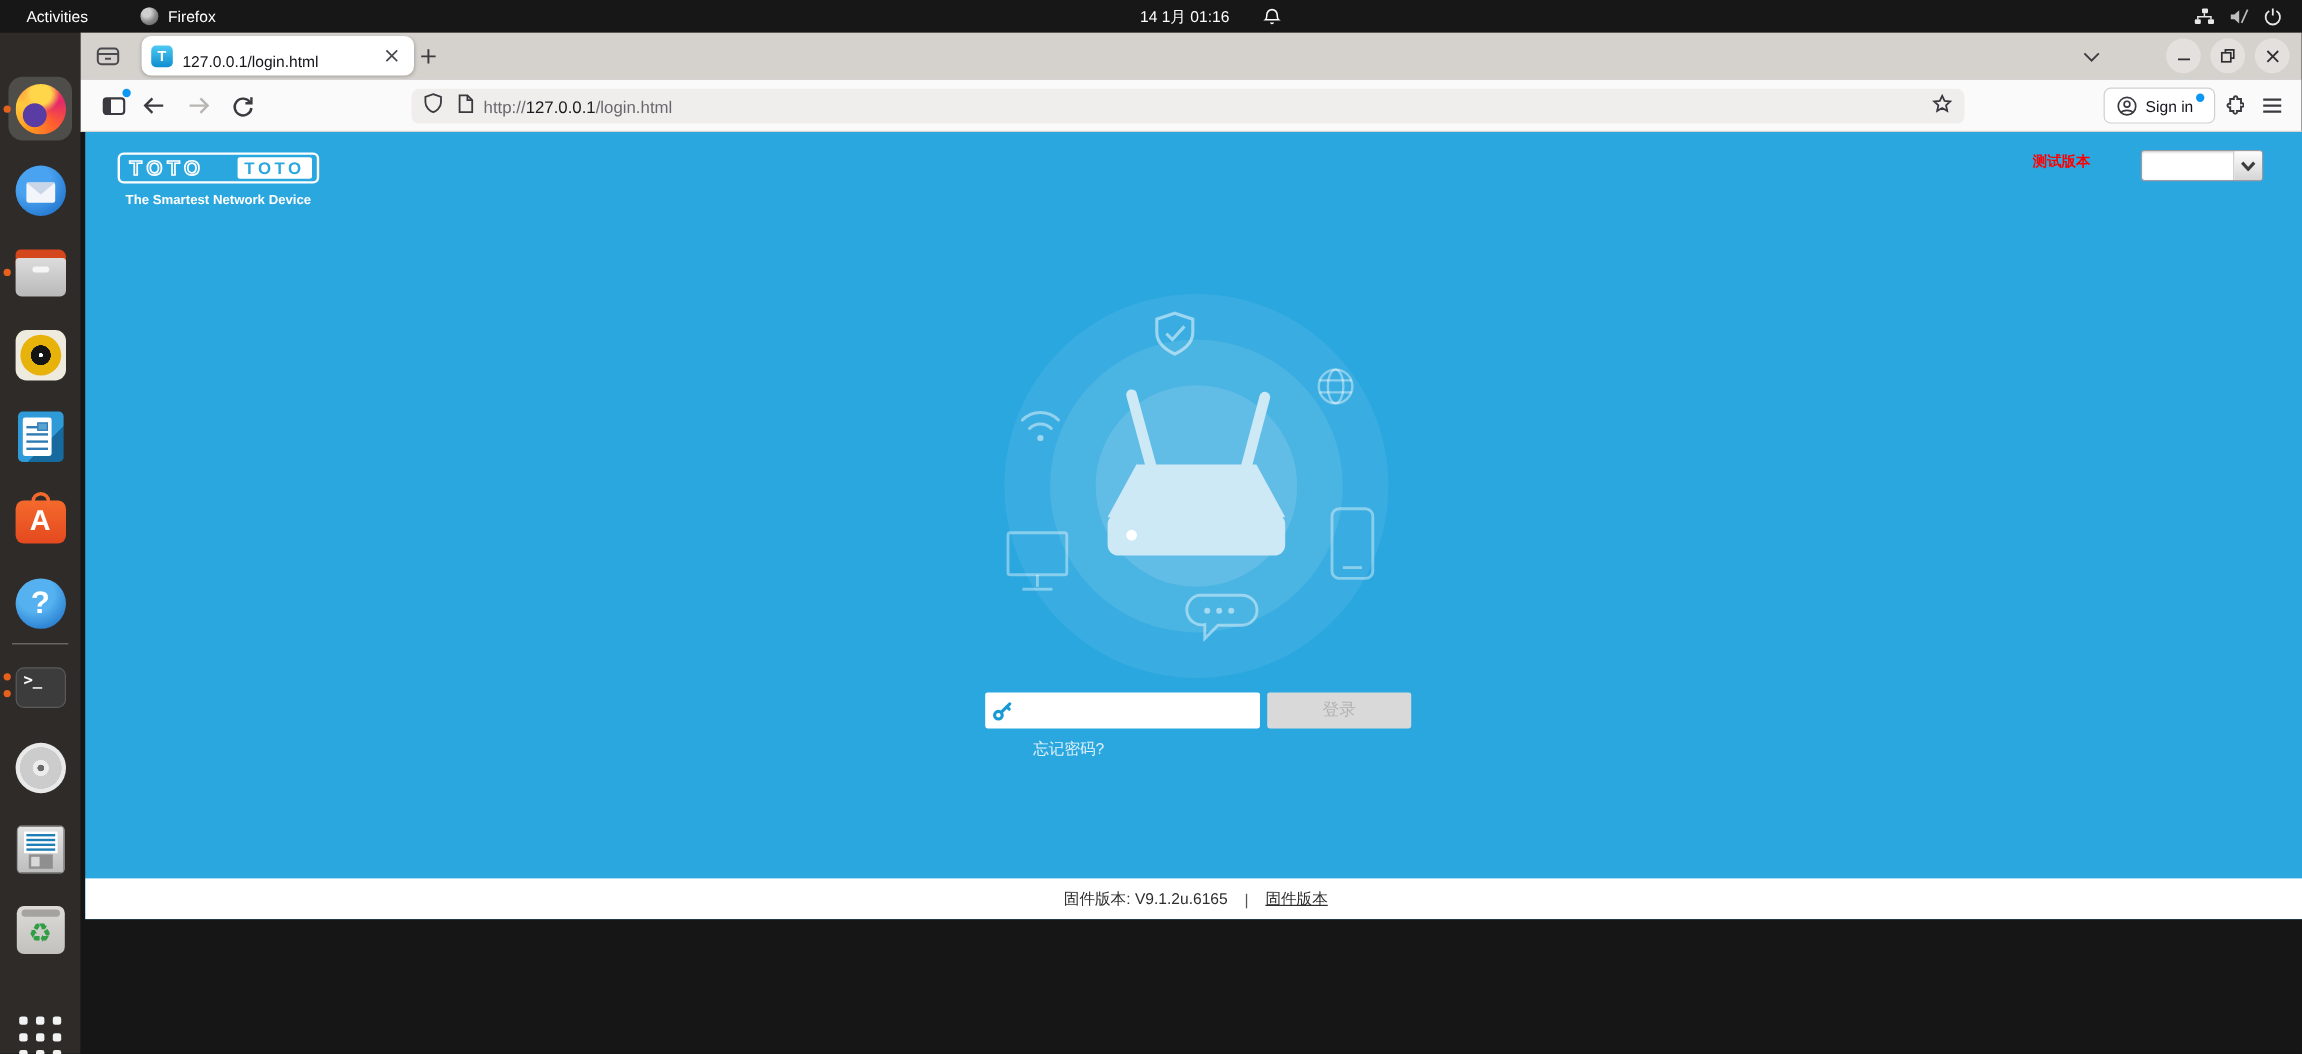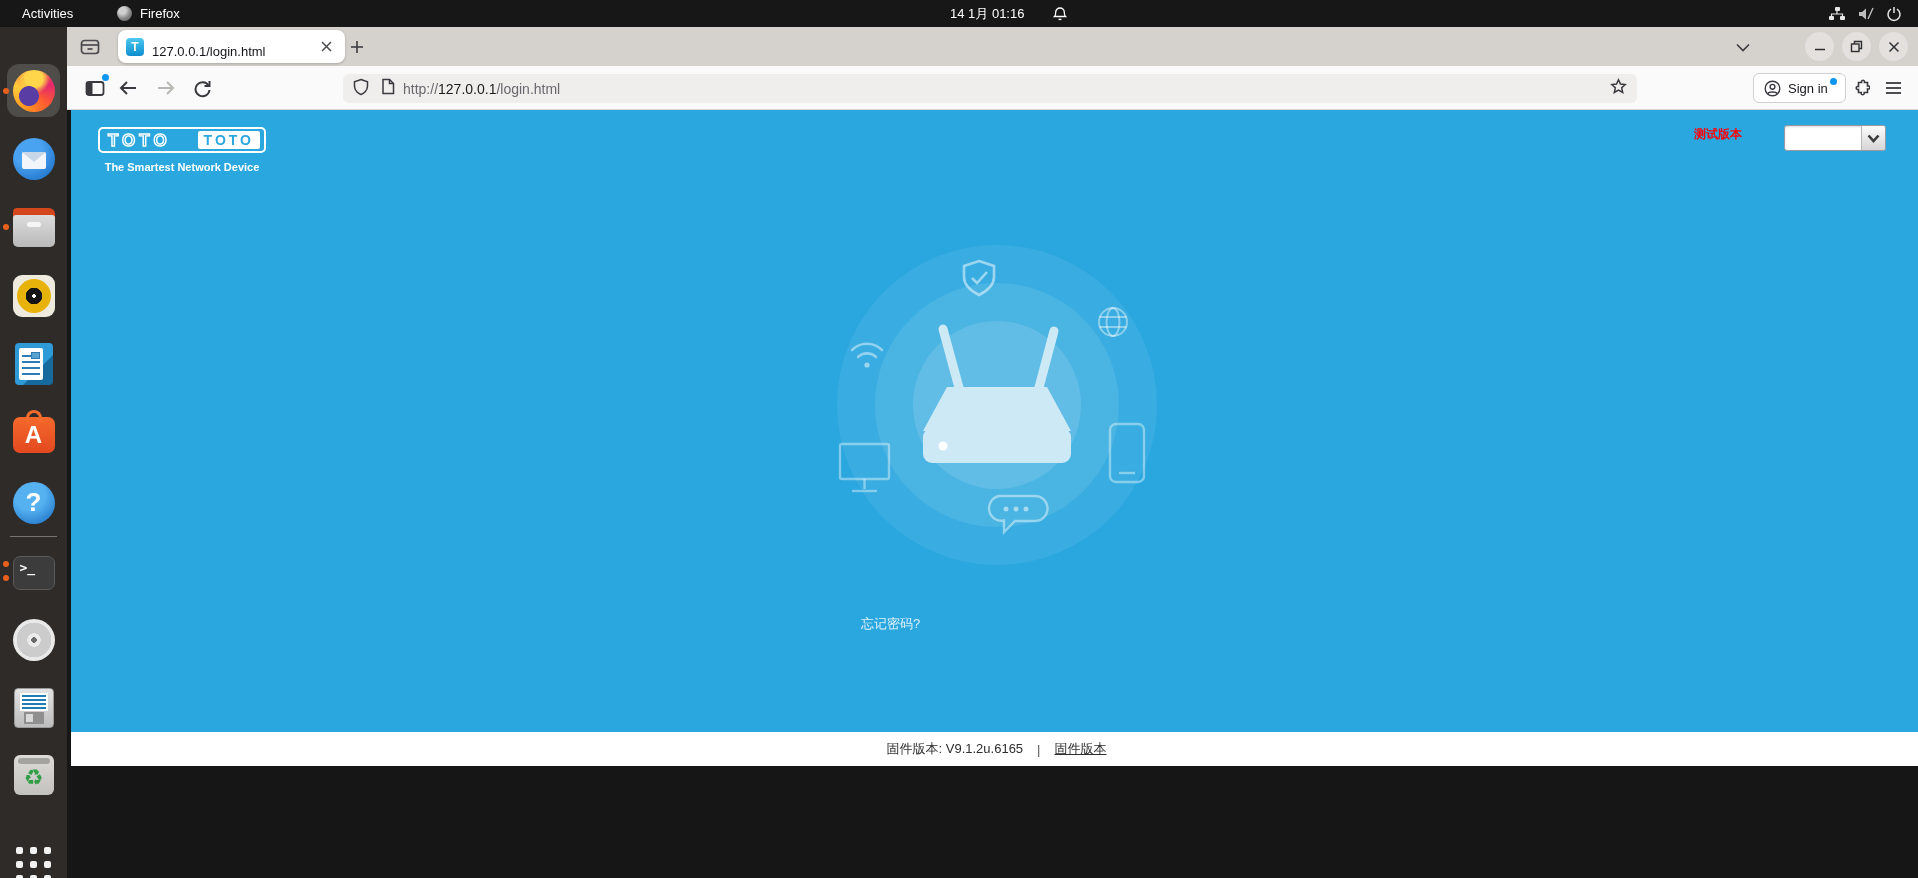--- a/index.html
+++ b/index.html
@@ -390,20 +390,33 @@
       </g>
       <g fill="#cde9f6">
         <line x1="296" y1="184" x2="314" y2="250" stroke="#cde9f6" stroke-width="9" stroke-linecap="round"></line>
         <line x1="407" y1="186" x2="390" y2="250" stroke="#cde9f6" stroke-width="9" stroke-linecap="round"></line>
         <polygon points="300,242 400,242 424,286 276,286"></polygon>
         <rect x="276" y="283" width="148" height="35" rx="9"></rect>
         <circle cx="296" cy="301" r="4.5" fill="#ffffff"></circle>
       </g>
     </svg>
 
+    <div class="login-row">
+      <div class="pw-wrap">
+        <svg width="17" height="17" viewBox="0 0 17 17">
+          <g stroke="#1799D4" fill="none" stroke-width="2.6" stroke-linecap="round">
+            <circle cx="5" cy="12" r="3.2"></circle>
+            <line x1="7.5" y1="9.5" x2="14.5" y2="2.5"></line>
+            <line x1="12" y1="5" x2="14" y2="7"></line>
+          </g>
+        </svg>
+        <input type="password" style="">
+      </div>
+      <button class="login-btn" style="background:#D9D9D9;color:#B2B2B2;">登录</button>
+    </div>
     <a class="forgot" href="#">忘记密码?</a>
 
     <div class="pfooter">
       <span>固件版本: V9.1.2u.6165</span>
       <span class="sep">|</span>
       <a href="#">固件版本</a>
     </div>
   </div>
 </div>
 

